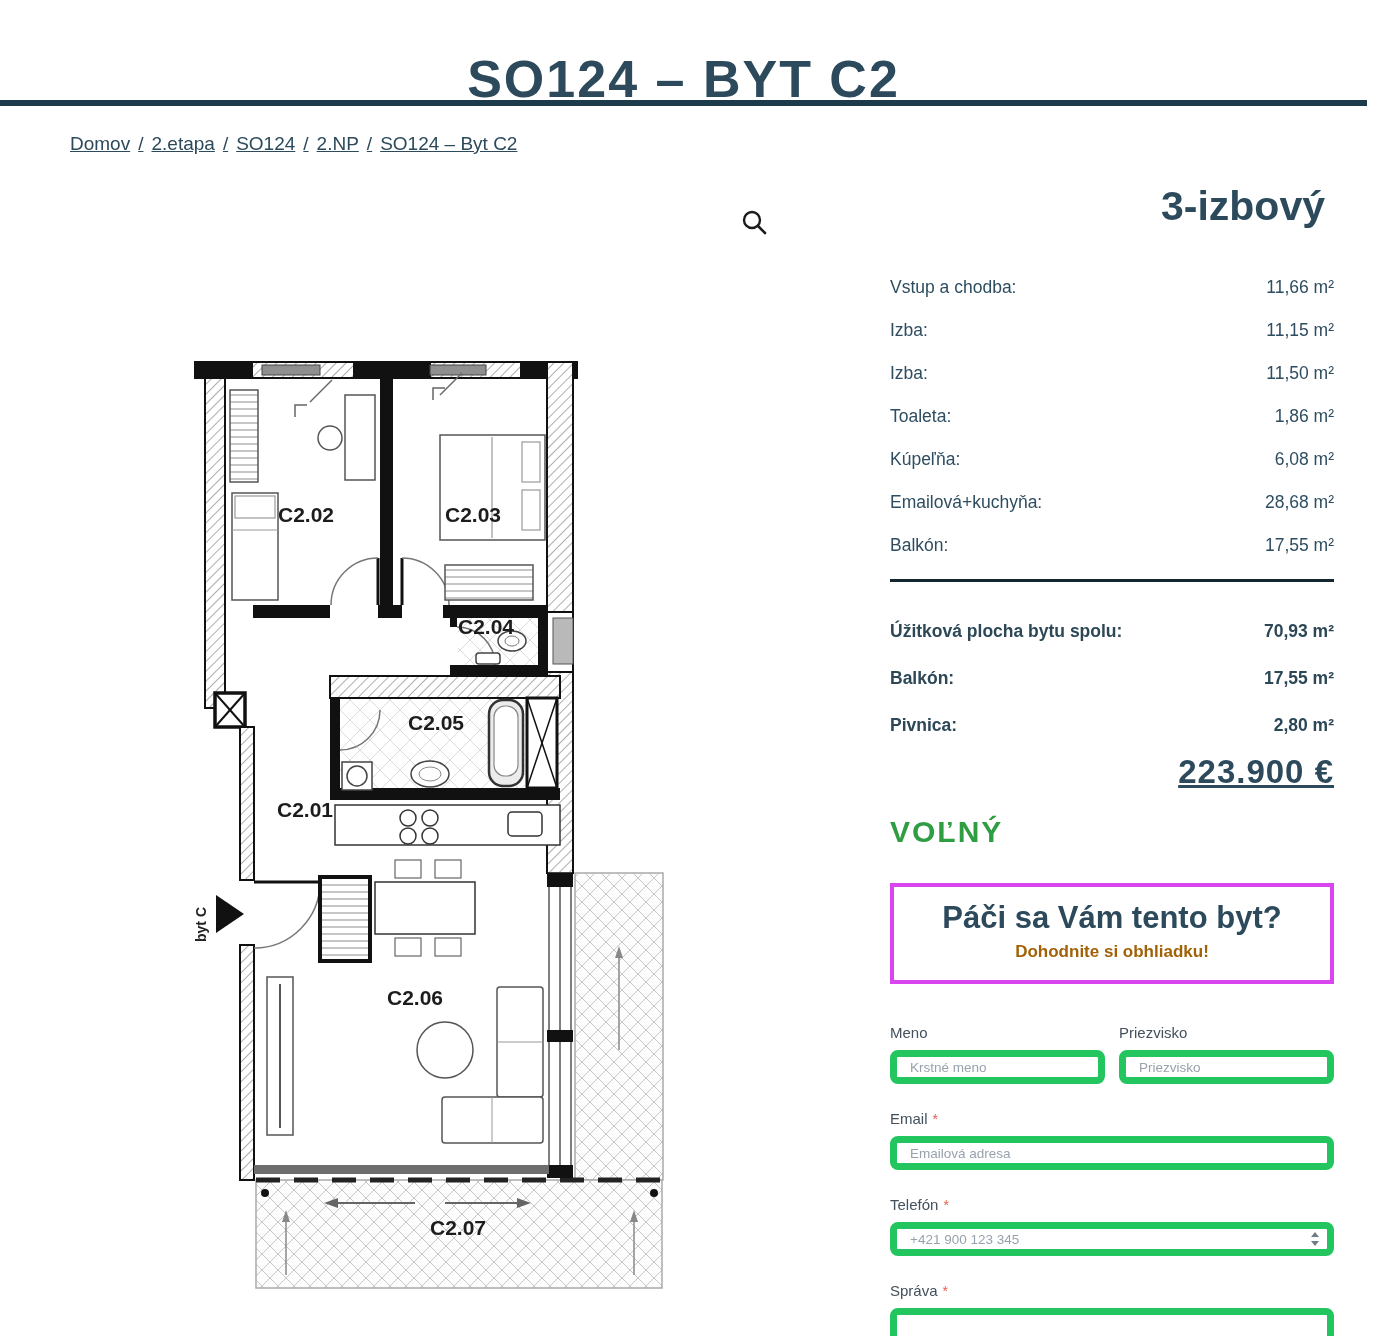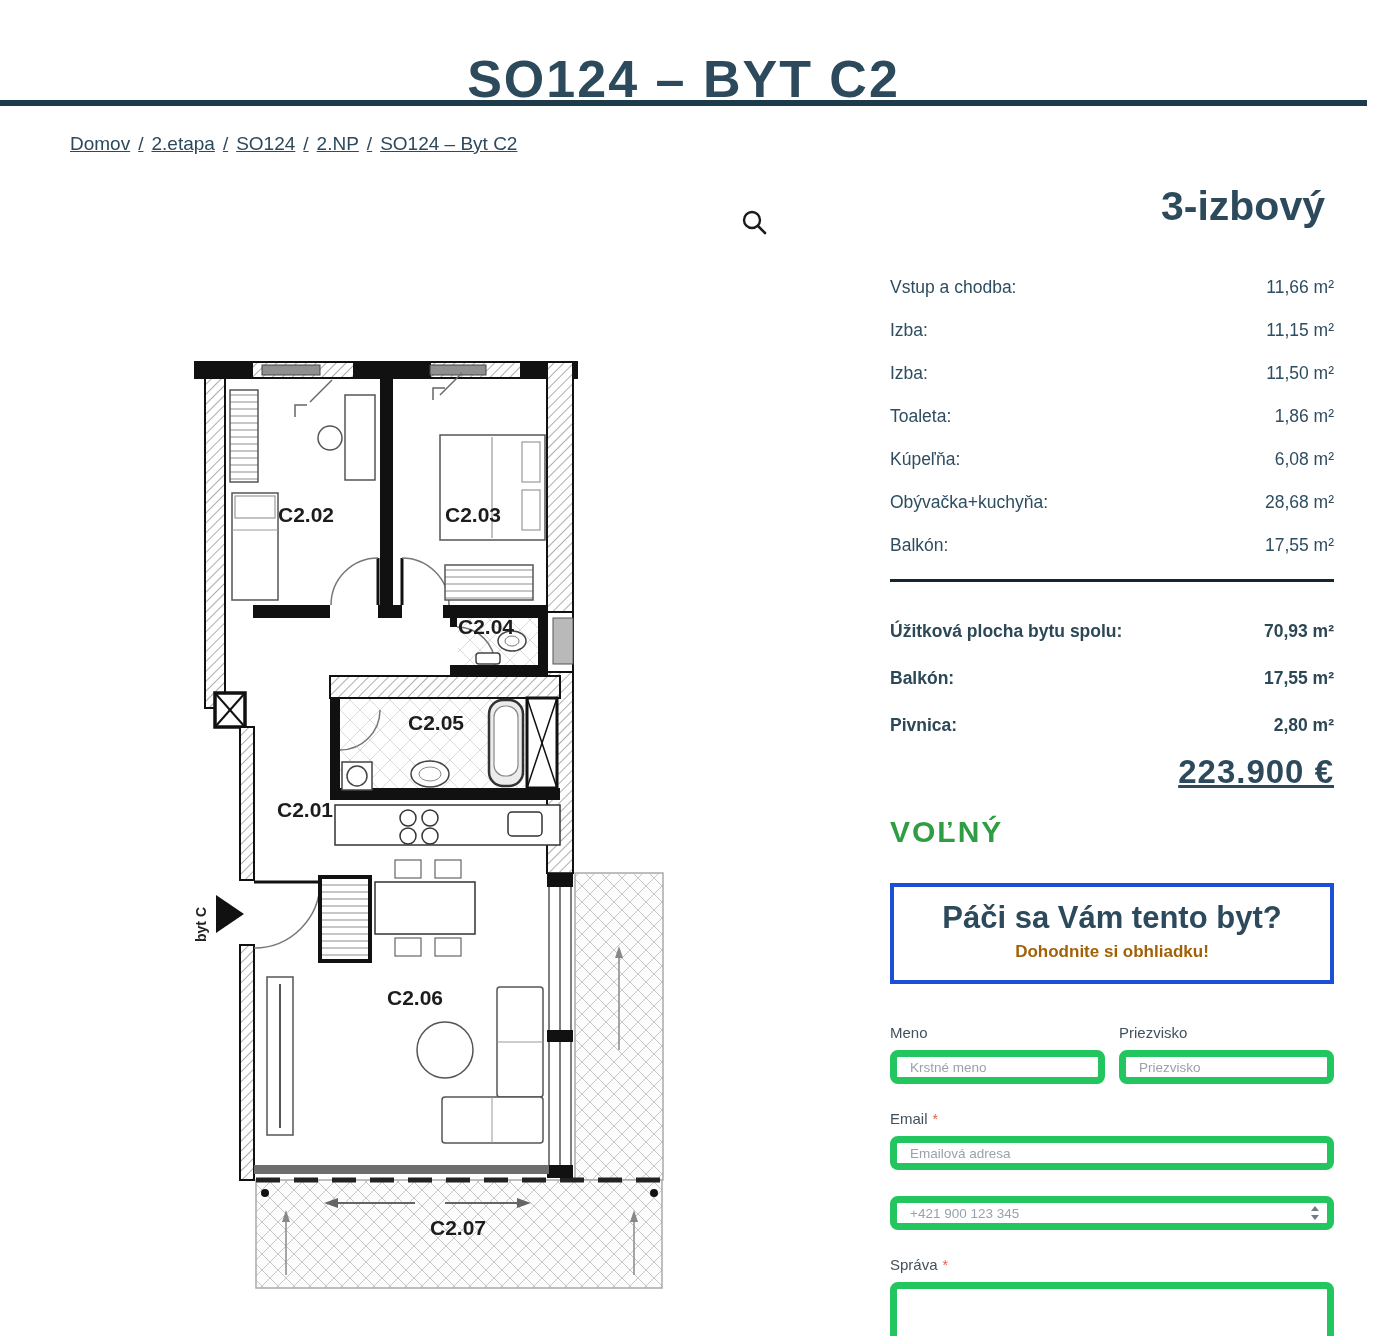--- a/index.html
+++ b/index.html
@@ -30,21 +30,21 @@
   .details { position:absolute; left:890px; top:183px; width:444px; color:#2c4a5c; }
   .apt-type { font-size:41px; font-weight:800; text-align:right; margin:0 9px 36px; color:#2c4a5c; }
   .rows .row { display:flex; justify-content:space-between; font-size:17.5px; padding:11px 0; color:#2e4d60; }
   .rule2 { border-top:3px solid #142630; margin-top:12px; }
   .totals { margin-top:26px; }
   .totals .row { display:flex; justify-content:space-between; font-size:17.5px; padding:13px 0;
     font-weight:700; color:#2c4756; }
   .price { text-align:right; font-size:33px; font-weight:800; color:#2c4a5c; margin-top:4px; letter-spacing:1px;text-decoration:underline; }
   .status { font-size:30px; font-weight:800; color:#2f9e43; letter-spacing:2px; margin-top:24px; }
 
-  .cta { border:4px solid #1d4ed8; margin-top:34px; padding:12px 10px 18px; text-align:center; }
+  .cta { border:4px solid #d946ef; margin-top:34px; padding:12px 10px 18px; text-align:center; }
   .cta h3 { font-size:31px; font-weight:800; color:#2c4a5c; margin:0; line-height:1.2; }
   .cta .sub { color:#a16207; font-weight:700; font-size:17px; margin-top:6px; }
 
   
   .form { margin-top:40px; }
   .two-col { display:grid; grid-template-columns:1fr 1fr; gap:14px; }
   .field { margin-bottom:26px; }
   .field label { display:block; font-size:15px; color:#42515d; margin-bottom:9px; }
   .req { color:#e5604f; margin-left:5px; font-size:14px; }
   .field input, .field textarea { width:100%; height:34px; border:7px solid #22c55e; border-radius:8px;
@@ -245,21 +245,21 @@
         </div>
       <div class="row">
           <span>Toaleta:</span>
           <span>1,86 m²</span>
         </div>
       <div class="row">
           <span>Kúpeľňa:</span>
           <span>6,08 m²</span>
         </div>
       <div class="row">
-          <span>Obývačka+kuchyňa:</span>
+          <span>Emailová+kuchyňa:</span>
           <span>28,68 m²</span>
         </div>
       <div class="row">
           <span>Balkón:</span>
           <span>17,55 m²</span>
         </div>
     </div>
 
     <div class="rule2"></div>
 
@@ -297,20 +297,21 @@
           <input type="text" placeholder="Priezvisko" style="">
         </div>
       </div>
 
       <div class="field">
         <label><span>Email</span><span class="req">*</span></label>
         <input type="text" placeholder="Emailová adresa" style="">
       </div>
 
       <div class="field">
+        <label><span>Telefón</span><span class="req">*</span></label>
         <div class="phone-wrap">
           <input type="text" placeholder="+421 900 123 345" style="">
           <div class="spinner">
             <span class="spin-up"></span>
             <span class="spin-down"></span>
           </div>
         </div>
       </div>
 
       <div class="field">

